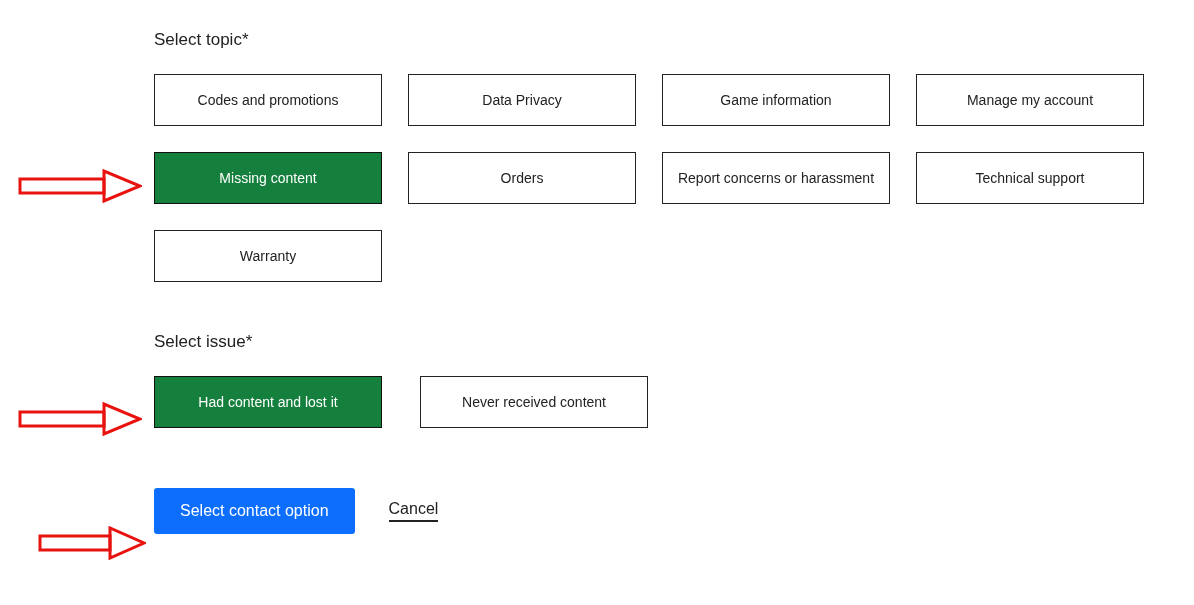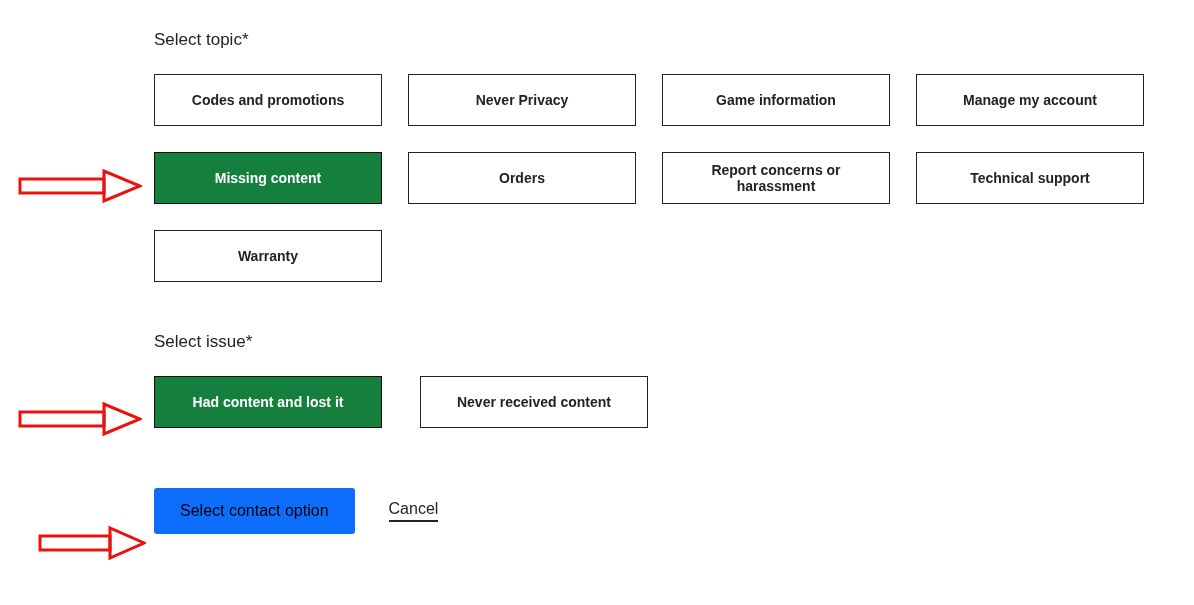--- a/index.html
+++ b/index.html
@@ -38,35 +38,34 @@
       border: 1px solid #222;
       background: #fff;
       color: #222;
       font-size: 14px;
       display: flex;
       align-items: center;
       justify-content: center;
       cursor: pointer;
       text-align: center;
       padding: 0 8px;
-      font-weight: bold;
     }
     .option-btn.selected {
       background: #15803d;
       color: #fff;
       border-color: #111;
     }
     .actions {
       display: flex;
       align-items: center;
       gap: 34px;
     }
     .primary-btn {
       background: #0d6efd;
-      color: #000000;
+      color: #ffffff;
       border: none;
       font-size: 16px;
       padding: 14px 26px;
       cursor: pointer;
       border-radius: 3px;
     }
     .cancel-link {
       color: #222;
       font-size: 16px;
       text-decoration: none;
@@ -85,21 +84,21 @@
     .arrow.a3 { top: 526px; left: 38px; width: 108px; }
   </style>
 </head>
 <body>
 
 <div class="container">
   <h2 class="section-title">Select topic*</h2>
 
   <div class="topic-grid">
     <button class="option-btn">Codes and promotions</button>
-    <button class="option-btn">Never Privacy</button>
+    <button class="option-btn">Data Privacy</button>
     <button class="option-btn">Game information</button>
     <button class="option-btn">Manage my account</button>
     <button class="option-btn selected">Missing content</button>
     <button class="option-btn">Orders</button>
     <button class="option-btn">Report concerns or harassment</button>
     <button class="option-btn">Technical support</button>
     <button class="option-btn">Warranty</button>
   </div>
 
   <h2 class="section-title">Select issue*</h2>

